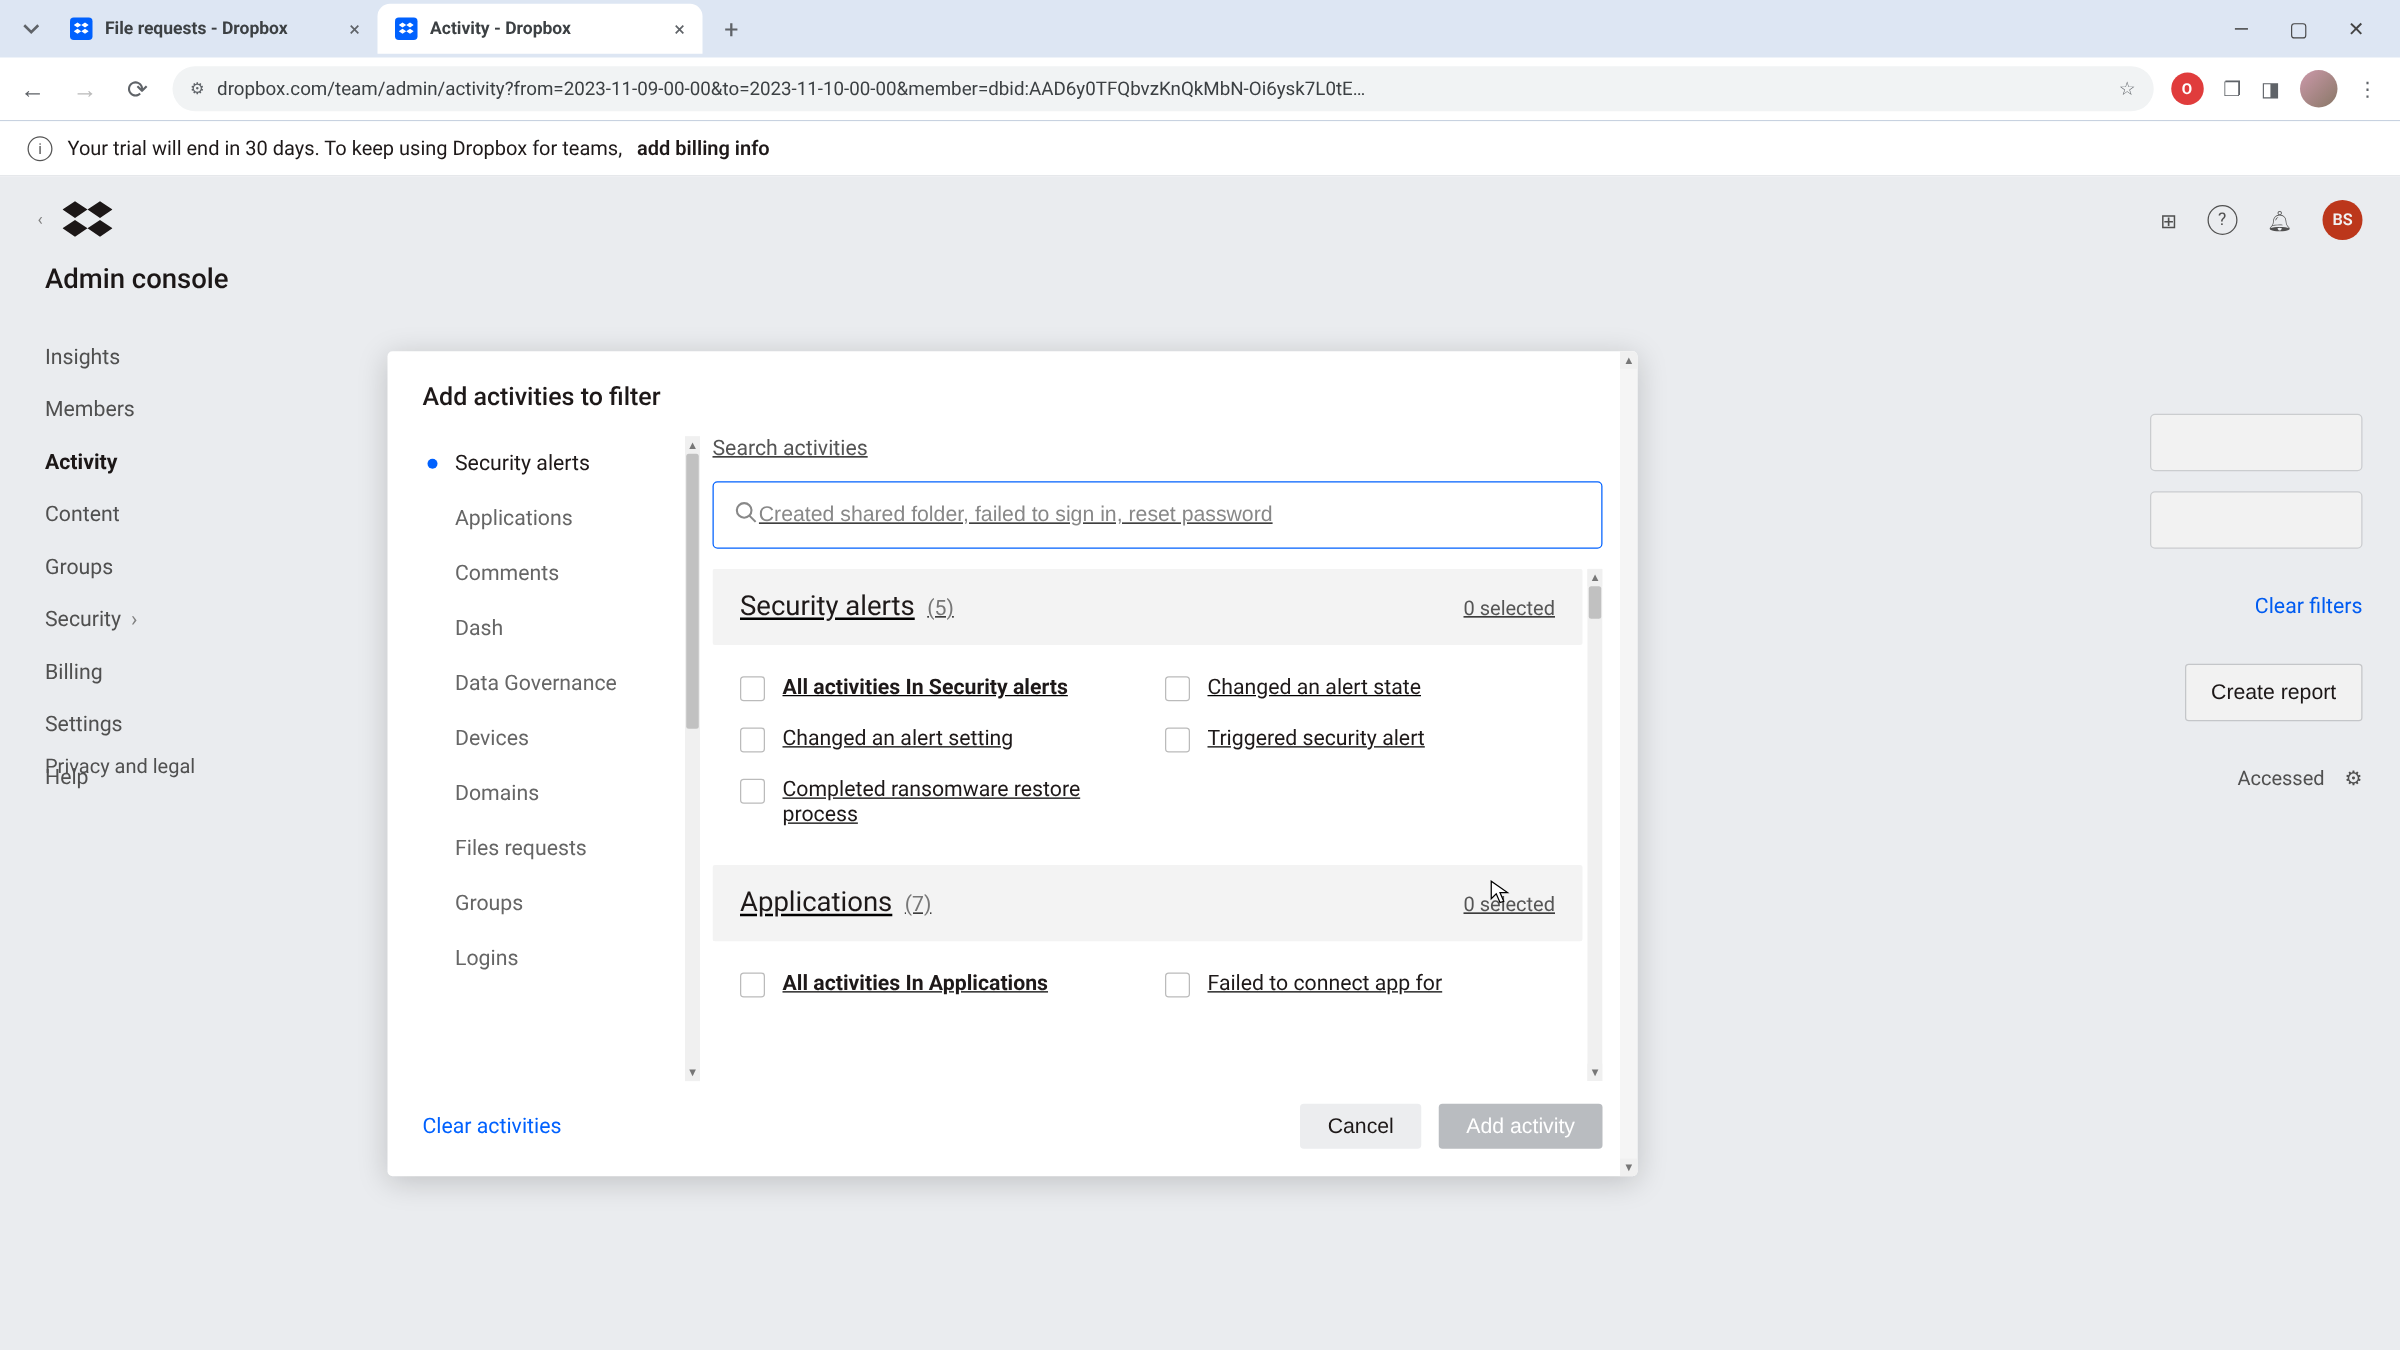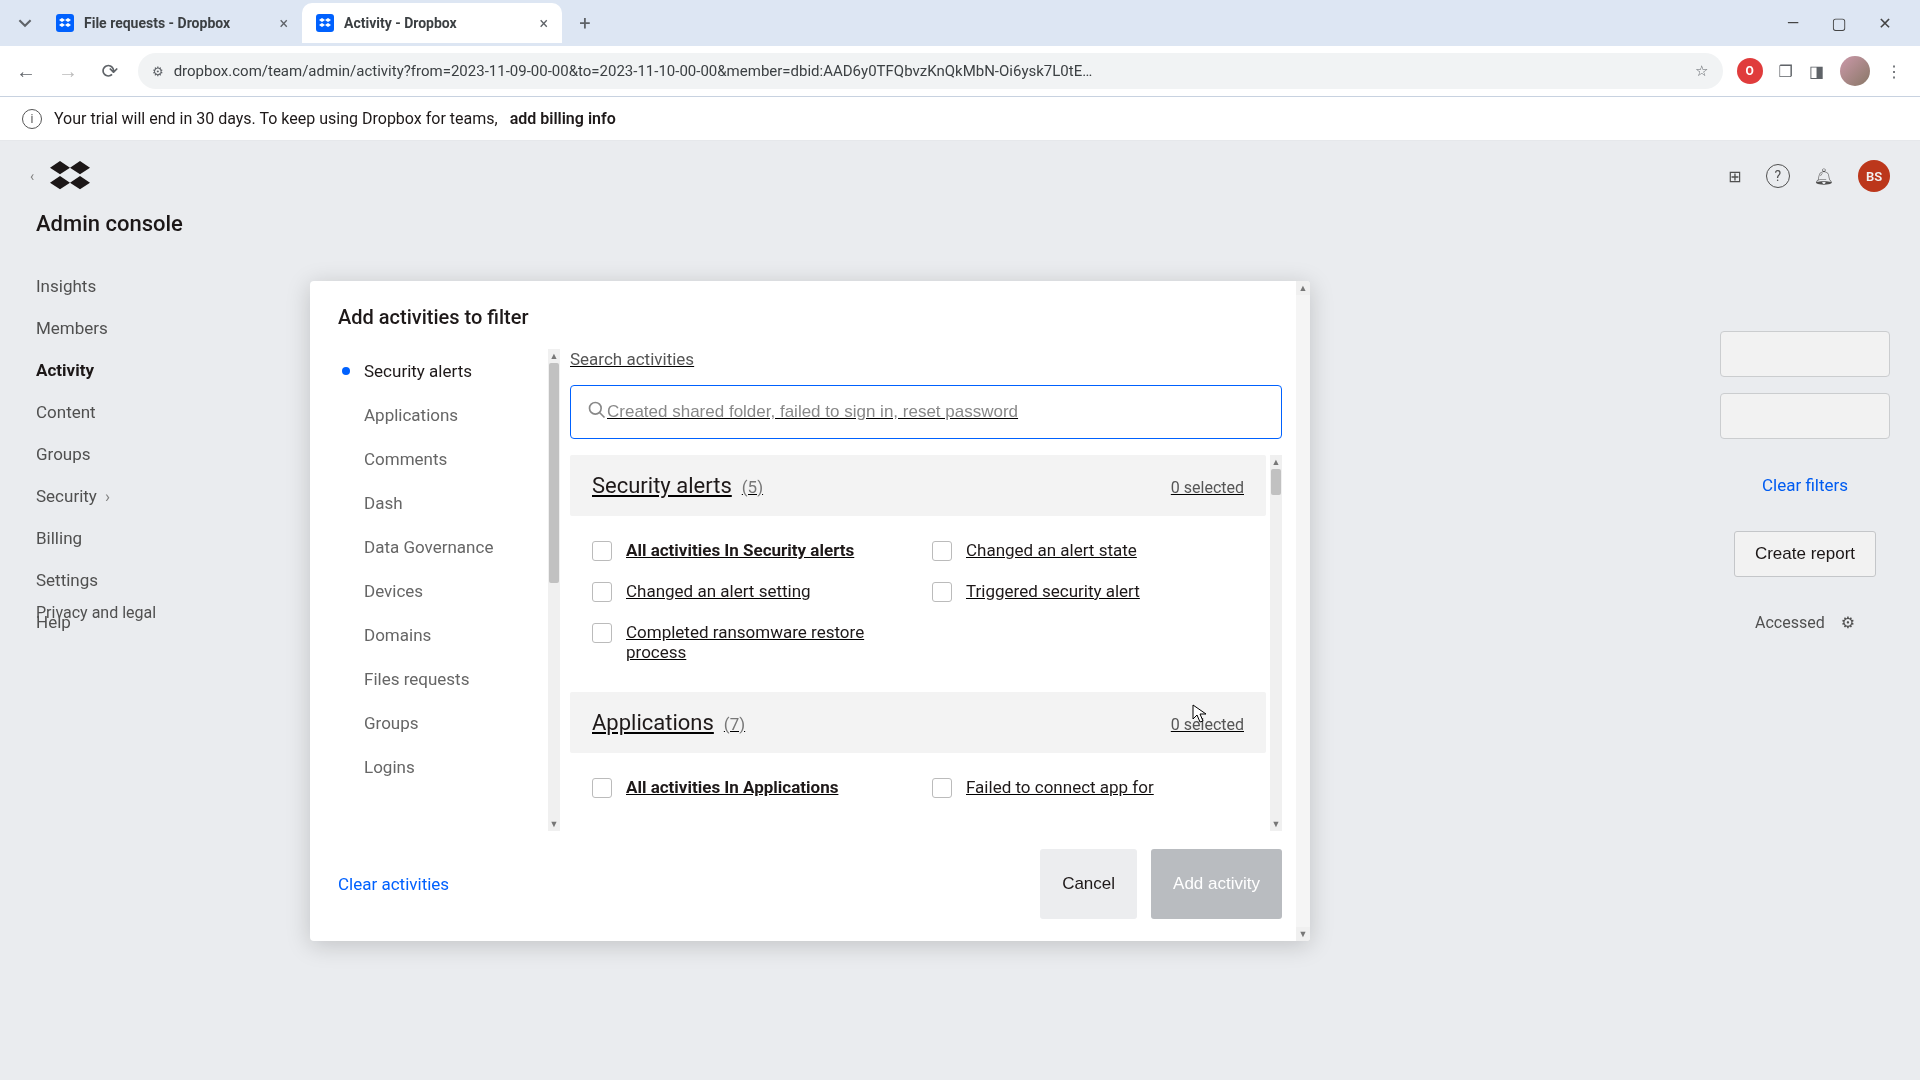--- a/index.html
+++ b/index.html
@@ -41,21 +41,21 @@
 .sidebar { position: absolute; left: 0; top: 70px; width: 260px; padding: 0 36px 0 36px; }
 .sidebar-title { font-size: 22px; font-weight: 500; color: #1e1919; margin-bottom: 40px; }
 .sidebar ul { list-style: none; display: flex; flex-direction: column; gap: 22px; }
 .sidebar li { font-size: 17px; color: #555; cursor: pointer; display: flex; align-items: flex-start; gap: 8px; }
 .sidebar li.active { color: #1e1919; font-weight: 700; }
 .sidebar-footer { position: absolute; bottom: 10px; left: 36px; font-size: 16px; color: #555; }
 .header-right { margin-left: auto; display: flex; align-items: center; gap: 24px; color: #555; }
 .avatar-badge { width: 32px; height: 32px; border-radius: 50%; background: #c73a1d; color: #fff; font-size: 13px; display: flex; align-items: center; justify-content: center; font-weight: 600; }
 
 
-.right-peek { position: absolute; right: 30px; top: 190px; display: flex; flex-direction: column; align-items: center; gap: 36px; }
+.right-peek { position: absolute; right: 30px; top: 190px; display: flex; flex-direction: column; align-items: flex-end; gap: 36px; }
 .peek-box { width: 170px; height: 46px; border: 1px solid #d6d8db; border-radius: 4px; background: #fff; }
 .peek-link { color: #0061fe; font-size: 17px; cursor: pointer; }
 .peek-btn { background: #fff; border: 1px solid #cfd1d4; padding: 12px 20px; font-size: 17px; border-radius: 3px; cursor: pointer; color: #1e1919; }
 .peek-label { color: #555; font-size: 16px; }
 
 
 .modal-backdrop { position: absolute; inset: 0; background: rgba(0,0,0,0.05); }
 .modal { position: absolute; left: 310px; top: 140px; width: 1000px; height: 660px; background: #fff; border-radius: 4px; box-shadow: 0 4px 24px rgba(0,0,0,0.18); display: flex; flex-direction: column; overflow: hidden; }
 .modal-title { font-size: 20px; font-weight: 500; color: #1e1919; padding: 24px 28px 20px; }
 .modal-body { flex: 1; display: flex; gap: 24px; padding: 0 28px; overflow: hidden; }
@@ -80,21 +80,21 @@
 .section-title { font-size: 22px; color: #1e1919; }
 .section-count { font-size: 17px; color: #777; }
 .section-sel { margin-left: auto; font-size: 16px; color: #555; }
 .checks { display: grid; grid-template-columns: 1fr 1fr; gap: 20px 28px; padding: 24px 22px 30px; }
 .check { display: flex; align-items: flex-start; gap: 14px; font-size: 17px; color: #1e1919; cursor: pointer; }
 .check .box { width: 20px; height: 20px; border: 1.5px solid #bbb; border-radius: 3px; flex-shrink: 0; margin-top: 1px; }
 .check.bold .label { font-weight: 700; }
 .modal-footer { display: flex; align-items: center; padding: 18px 28px 22px; gap: 14px; border-top: none; }
 .footer-link { color: #0061fe; font-size: 17px; cursor: pointer; }
 .spacer { flex: 1; }
-.btn { padding: 25px 22px; font-size: 17px; border-radius: 3px; cursor: pointer; border: none; }
+.btn { padding: 8px 22px; font-size: 17px; border-radius: 3px; cursor: pointer; border: none; }
 .btn.secondary { background: #ecedef; color: #1e1919; }
 .btn.primary { background: #b9bcc0; color: #fff; }
 .cursor-ptr { position: absolute; left: 622px; top: 249px; font-size: 18px; color: #000; pointer-events: none; }
 .modal-outer-vscroll { position:absolute; right:0; top:0; bottom:0; width:14px; background:#f5f5f5;}
 </style>
 </head>
 <body>
 
 <div class="browser-chrome">
   <div class="tab-bar">

